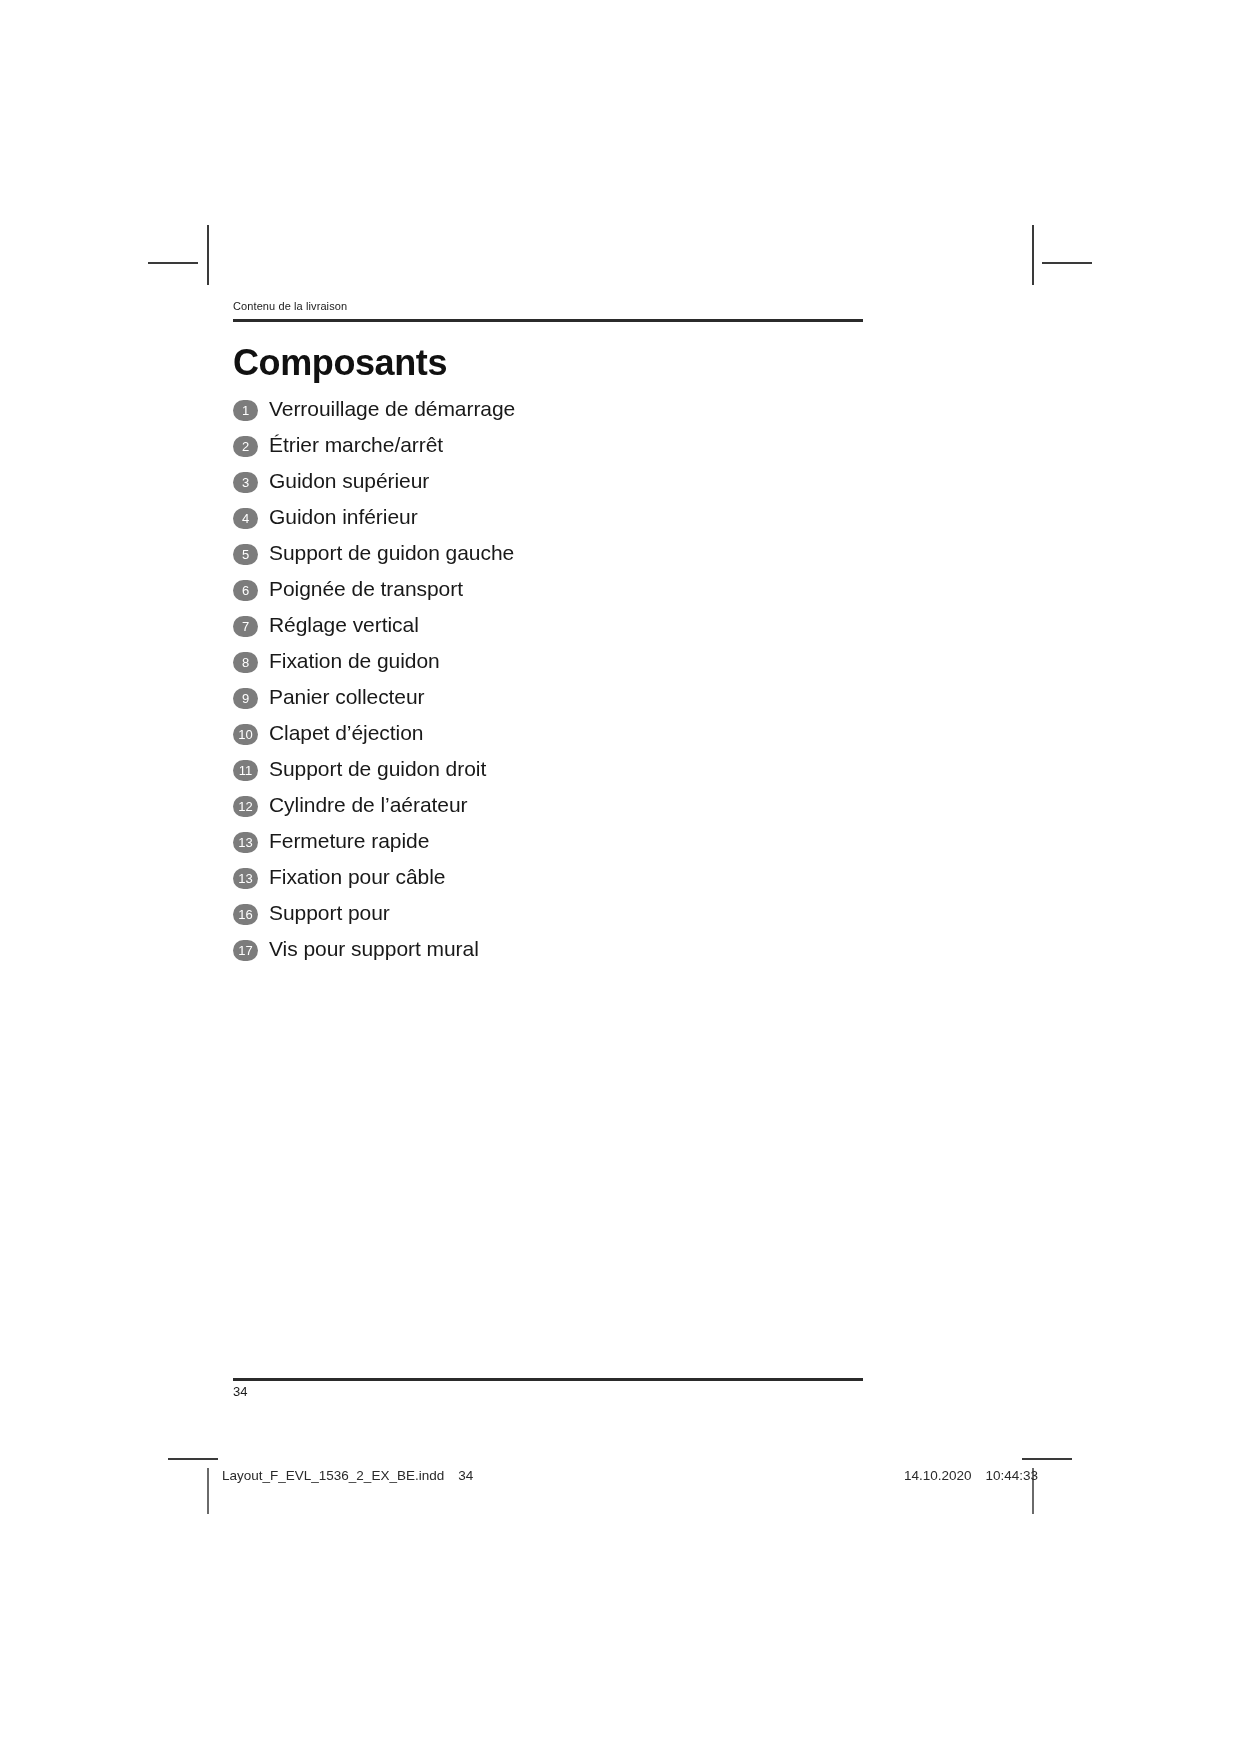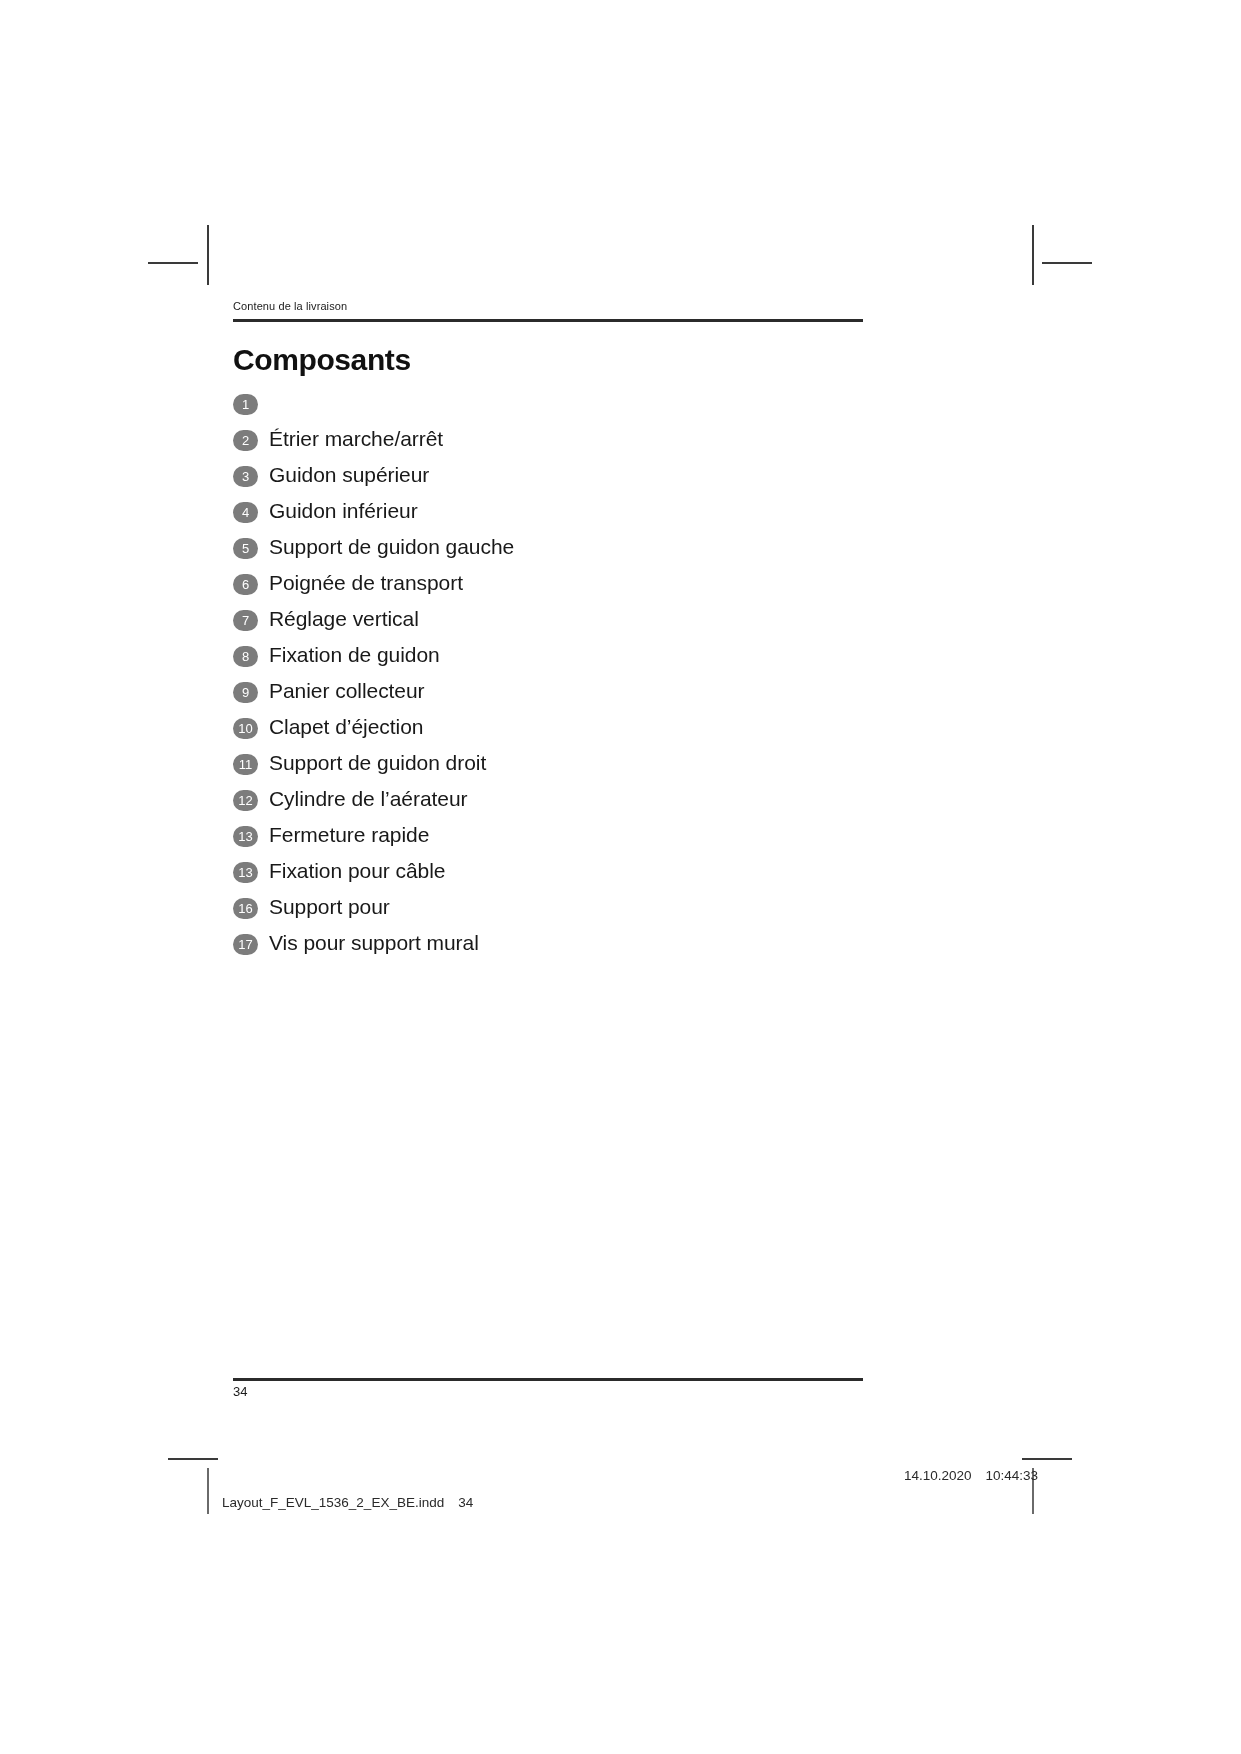--- a/index.html
+++ b/index.html
@@ -50,21 +50,21 @@
   }
   .header-rule {
     height: 2.5px;
     background: #2b2b2b;
     width: 630px;
     margin-bottom: 22px;
   }
 
   
   .page-title {
-    font-size: 30px;
+    font-size: 36px;
     font-weight: bold;
     letter-spacing: -0.4px;
     color: #111111;
     margin: 0 0 10px 0;
     line-height: 1.05;
     font-family: "Liberation Sans", "DejaVu Sans", sans-serif;
   }
 
   
   .components-list {
@@ -124,21 +124,21 @@
 
   
   .slug {
     position: absolute;
     top: 1468px;
     font-size: 13.5px;
     color: #2a2a2a;
     white-space: nowrap;
     font-family: "Liberation Sans", "DejaVu Sans", sans-serif;
   }
-  .slug-left  { left: 222px; margin-top: 27px; }
+  .slug-left  { left: 222px; }
   .slug-right { left: 904px; }
   .slug-gap { display: inline-block; width: 14px; }
 </style>
 </head>
 <body>
 
 <div class="crop-mark crop-v" style="left:207px; top:225px;"></div>
 <div class="crop-mark crop-h" style="left:148px; top:262px;"></div>
 <div class="crop-mark crop-v" style="left:1032px; top:225px;"></div>
 <div class="crop-mark crop-h" style="left:1042px; top:262px;"></div>
@@ -152,20 +152,21 @@
 
   <div class="running-header">Contenu de la livraison</div>
   <div class="header-rule"></div>
 
   <h1 class="page-title">Composants</h1>
 
   <ul class="components-list">
 
     <li class="component-item">
       <span class="badge">1</span>
+      <span class="component-label">Verrouillage de démarrage</span>
     </li>
     <li class="component-item">
       <span class="badge">2</span>
       <span class="component-label">Étrier marche/arrêt</span>
     </li>
     <li class="component-item">
       <span class="badge">3</span>
       <span class="component-label">Guidon supérieur</span>
     </li>
     <li class="component-item">

